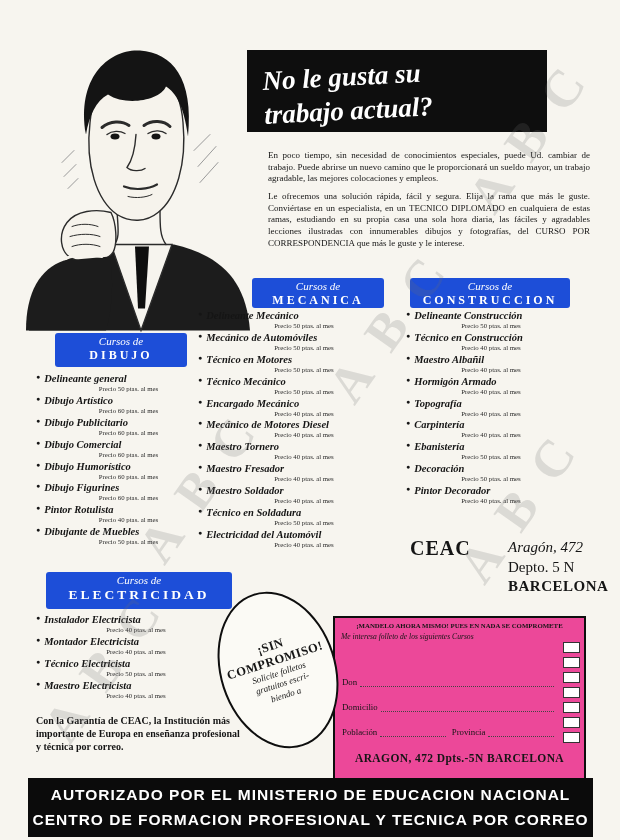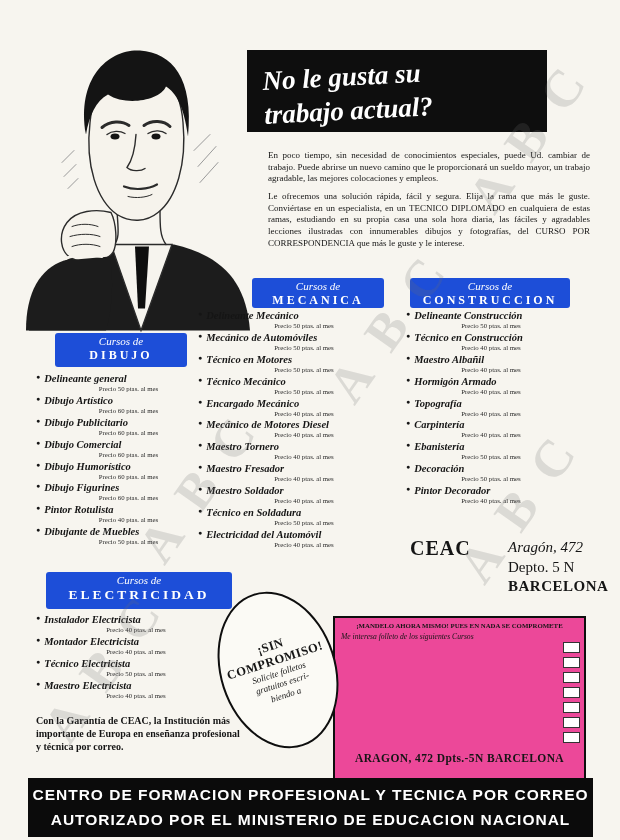--- a/index.html
+++ b/index.html
@@ -466,23 +466,39 @@
     <div class="coupon-sub">Me interesa folleto de los siguientes Cursos</div>
     <div class="checkbox-col">
       <div class="checkbox"></div>
       <div class="checkbox"></div>
       <div class="checkbox"></div>
       <div class="checkbox"></div>
       <div class="checkbox"></div>
       <div class="checkbox"></div>
       <div class="checkbox"></div>
     </div>
+    <div class="coupon-fields">
+      <div class="field-row">
+        <span class="field-label">Don</span>
+        <span class="dotted"></span>
+      </div>
+      <div class="field-row">
+        <span class="field-label">Domicilio</span>
+        <span class="dotted"></span>
+      </div>
+      <div class="field-row">
+        <span class="field-label">Población</span>
+        <span class="dotted"></span>
+        <span class="field-label second-label">Provincia</span>
+        <span class="dotted"></span>
+      </div>
+    </div>
   </div>
   <div class="coupon-address">ARAGON, 472 Dpts.-5N BARCELONA</div>
 
   <div class="guarantee">Con la Garantía de CEAC, la Institución más importante de Europa en enseñanza profesional y técnica por correo.</div>
 
   <div class="footer-banner">
+    <div>AUTORIZADO POR EL MINISTERIO DE EDUCACION NACIONAL</div>
     <div>CENTRO DE FORMACION PROFESIONAL Y TECNICA POR CORREO</div>
-    <div>AUTORIZADO POR EL MINISTERIO DE EDUCACION NACIONAL</div>
   </div>
 
 </div>
 
 </body></html>

